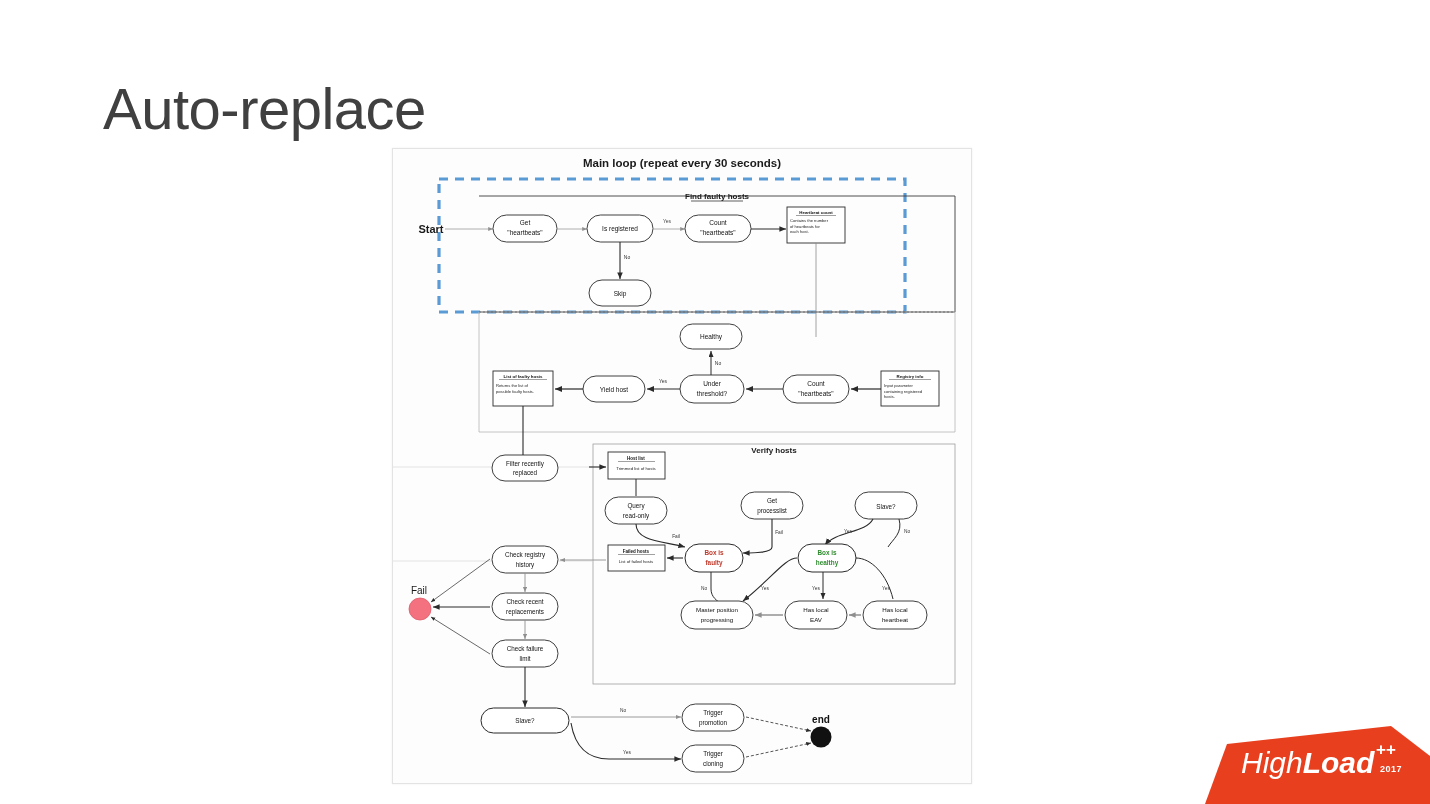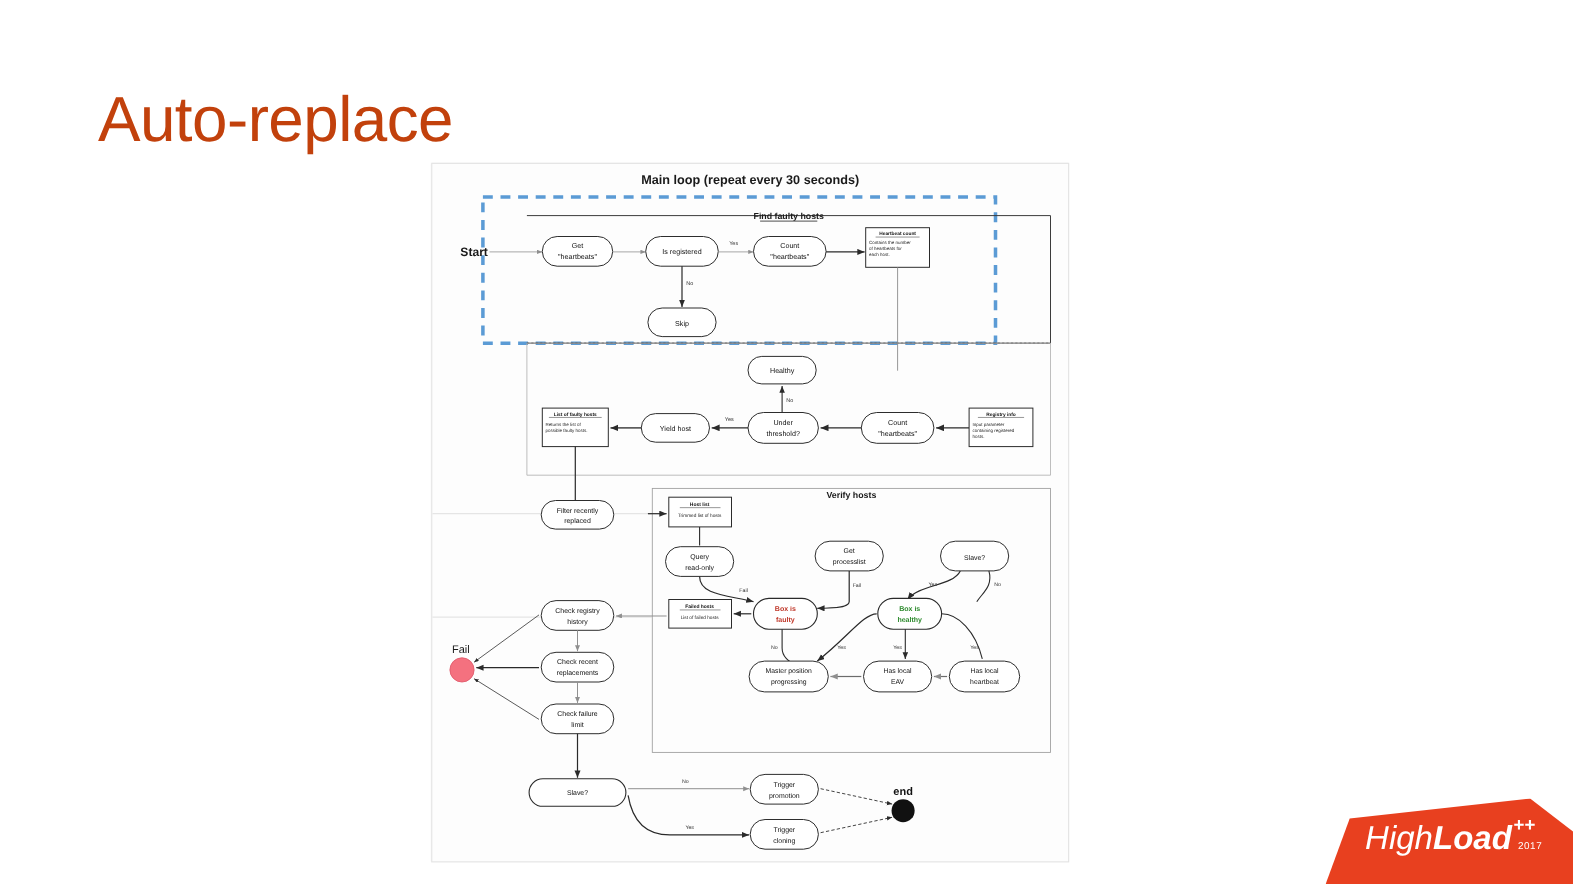--- a/index.html
+++ b/index.html
@@ -1,22 +1,22 @@
 <!DOCTYPE html>
 <html><head>
 <meta charset="utf-8">
 <style>
   html,body{margin:0;padding:0;background:#ffffff;}
   body{width:1430px;height:804px;position:relative;overflow:hidden;
        font-family:"Liberation Sans",sans-serif;}
 
   
   #slide-title{
-    position:absolute;left:89px;top:80px;
-    font-size:58px;font-weight:400;color:#c2410c;
+    position:absolute;left:103px;top:80px;
+    font-size:58px;font-weight:400;color:#404040;
     letter-spacing:-0.5px;line-height:1;
     font-family:"Liberation Sans",sans-serif;
   }
 
   
   #diagram-canvas{
     position:absolute;left:392px;top:148px;width:578px;height:634px;
     background:#fdfdfd;border:1px solid #e3e3e3;
     box-shadow:0 0 2px rgba(0,0,0,.07);
   }
@@ -25,21 +25,21 @@
   
   #highload-logo{position:absolute;left:1205px;top:726px;width:225px;height:78px;}
   .logo-text{
     position:absolute;left:36px;top:22px;
     font-size:30px;line-height:1;color:#ffffff;
     font-family:"Liberation Sans",sans-serif;white-space:nowrap;font-style:italic;
   }
   .logo-light{font-weight:300;}
   .logo-bold{font-weight:700;}
   .logo-plus{position:absolute;left:171px;top:14px;font-size:17px;font-weight:700;color:#ffffff;}
-  .logo-year{position:absolute;left:175px;top:38px;font-size:9px;font-weight:400;color:#ffffff;letter-spacing:.5px;}
+  .logo-year{position:absolute;left:175px;top:38px;font-size:9px;font-weight:700;color:#ffffff;letter-spacing:.5px;}
 </style>
 </head>
 <body>
 
 <div id="slide-title">Auto-replace</div>
 
 <div id="diagram-canvas">
   <svg id="diagram-svg" viewBox="0 0 578 634">
     <defs>
       <marker id="ah" markerWidth="7" markerHeight="7" refX="6" refY="2.5" orient="auto">

